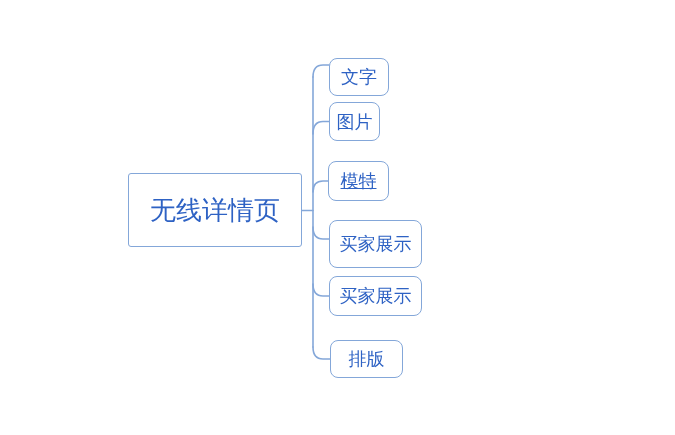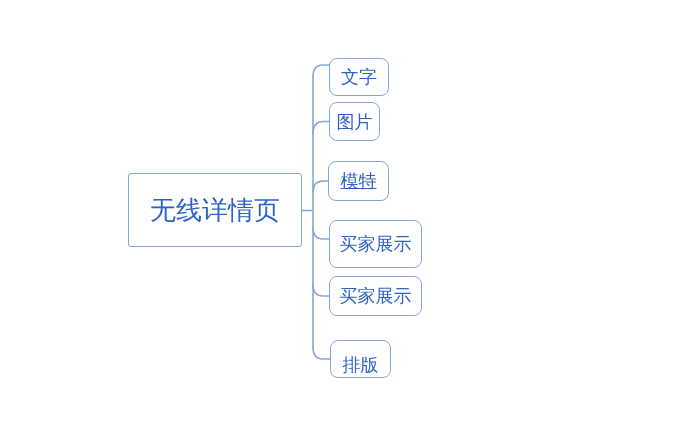--- a/index.html
+++ b/index.html
@@ -42,21 +42,21 @@
   }
   .node.child{
     border-radius:8px;
     font-size:18px;
   }
   .c1{left:329px;top:46px;width:60px;height:38px;margin-top:12px;}
   .c2{left:329px;top:102px;width:51px;height:39px;}
   .c3{left:328px;top:161px;width:61px;height:40px;text-decoration:underline;}
   .c4{left:329px;top:220px;width:93px;height:48px;}
   .c5{left:329px;top:276px;width:93px;height:40px;}
-  .c6{left:330px;top:340px;width:61px;height:38px;align-items:flex-end;}
+  .c6{left:330px;top:340px;width:73px;height:38px;}
 </style>
 </head>
 <body>
 
 <div class="canvas">
 
   <svg class="connectors" viewBox="0 0 675 435" aria-hidden="true">
     <path d="M302 210.5 L313 210.5"></path>
     <path d="M313 77 L313 347"></path>
     <path d="M313 77 Q313 65 323 65 L329 65"></path>

